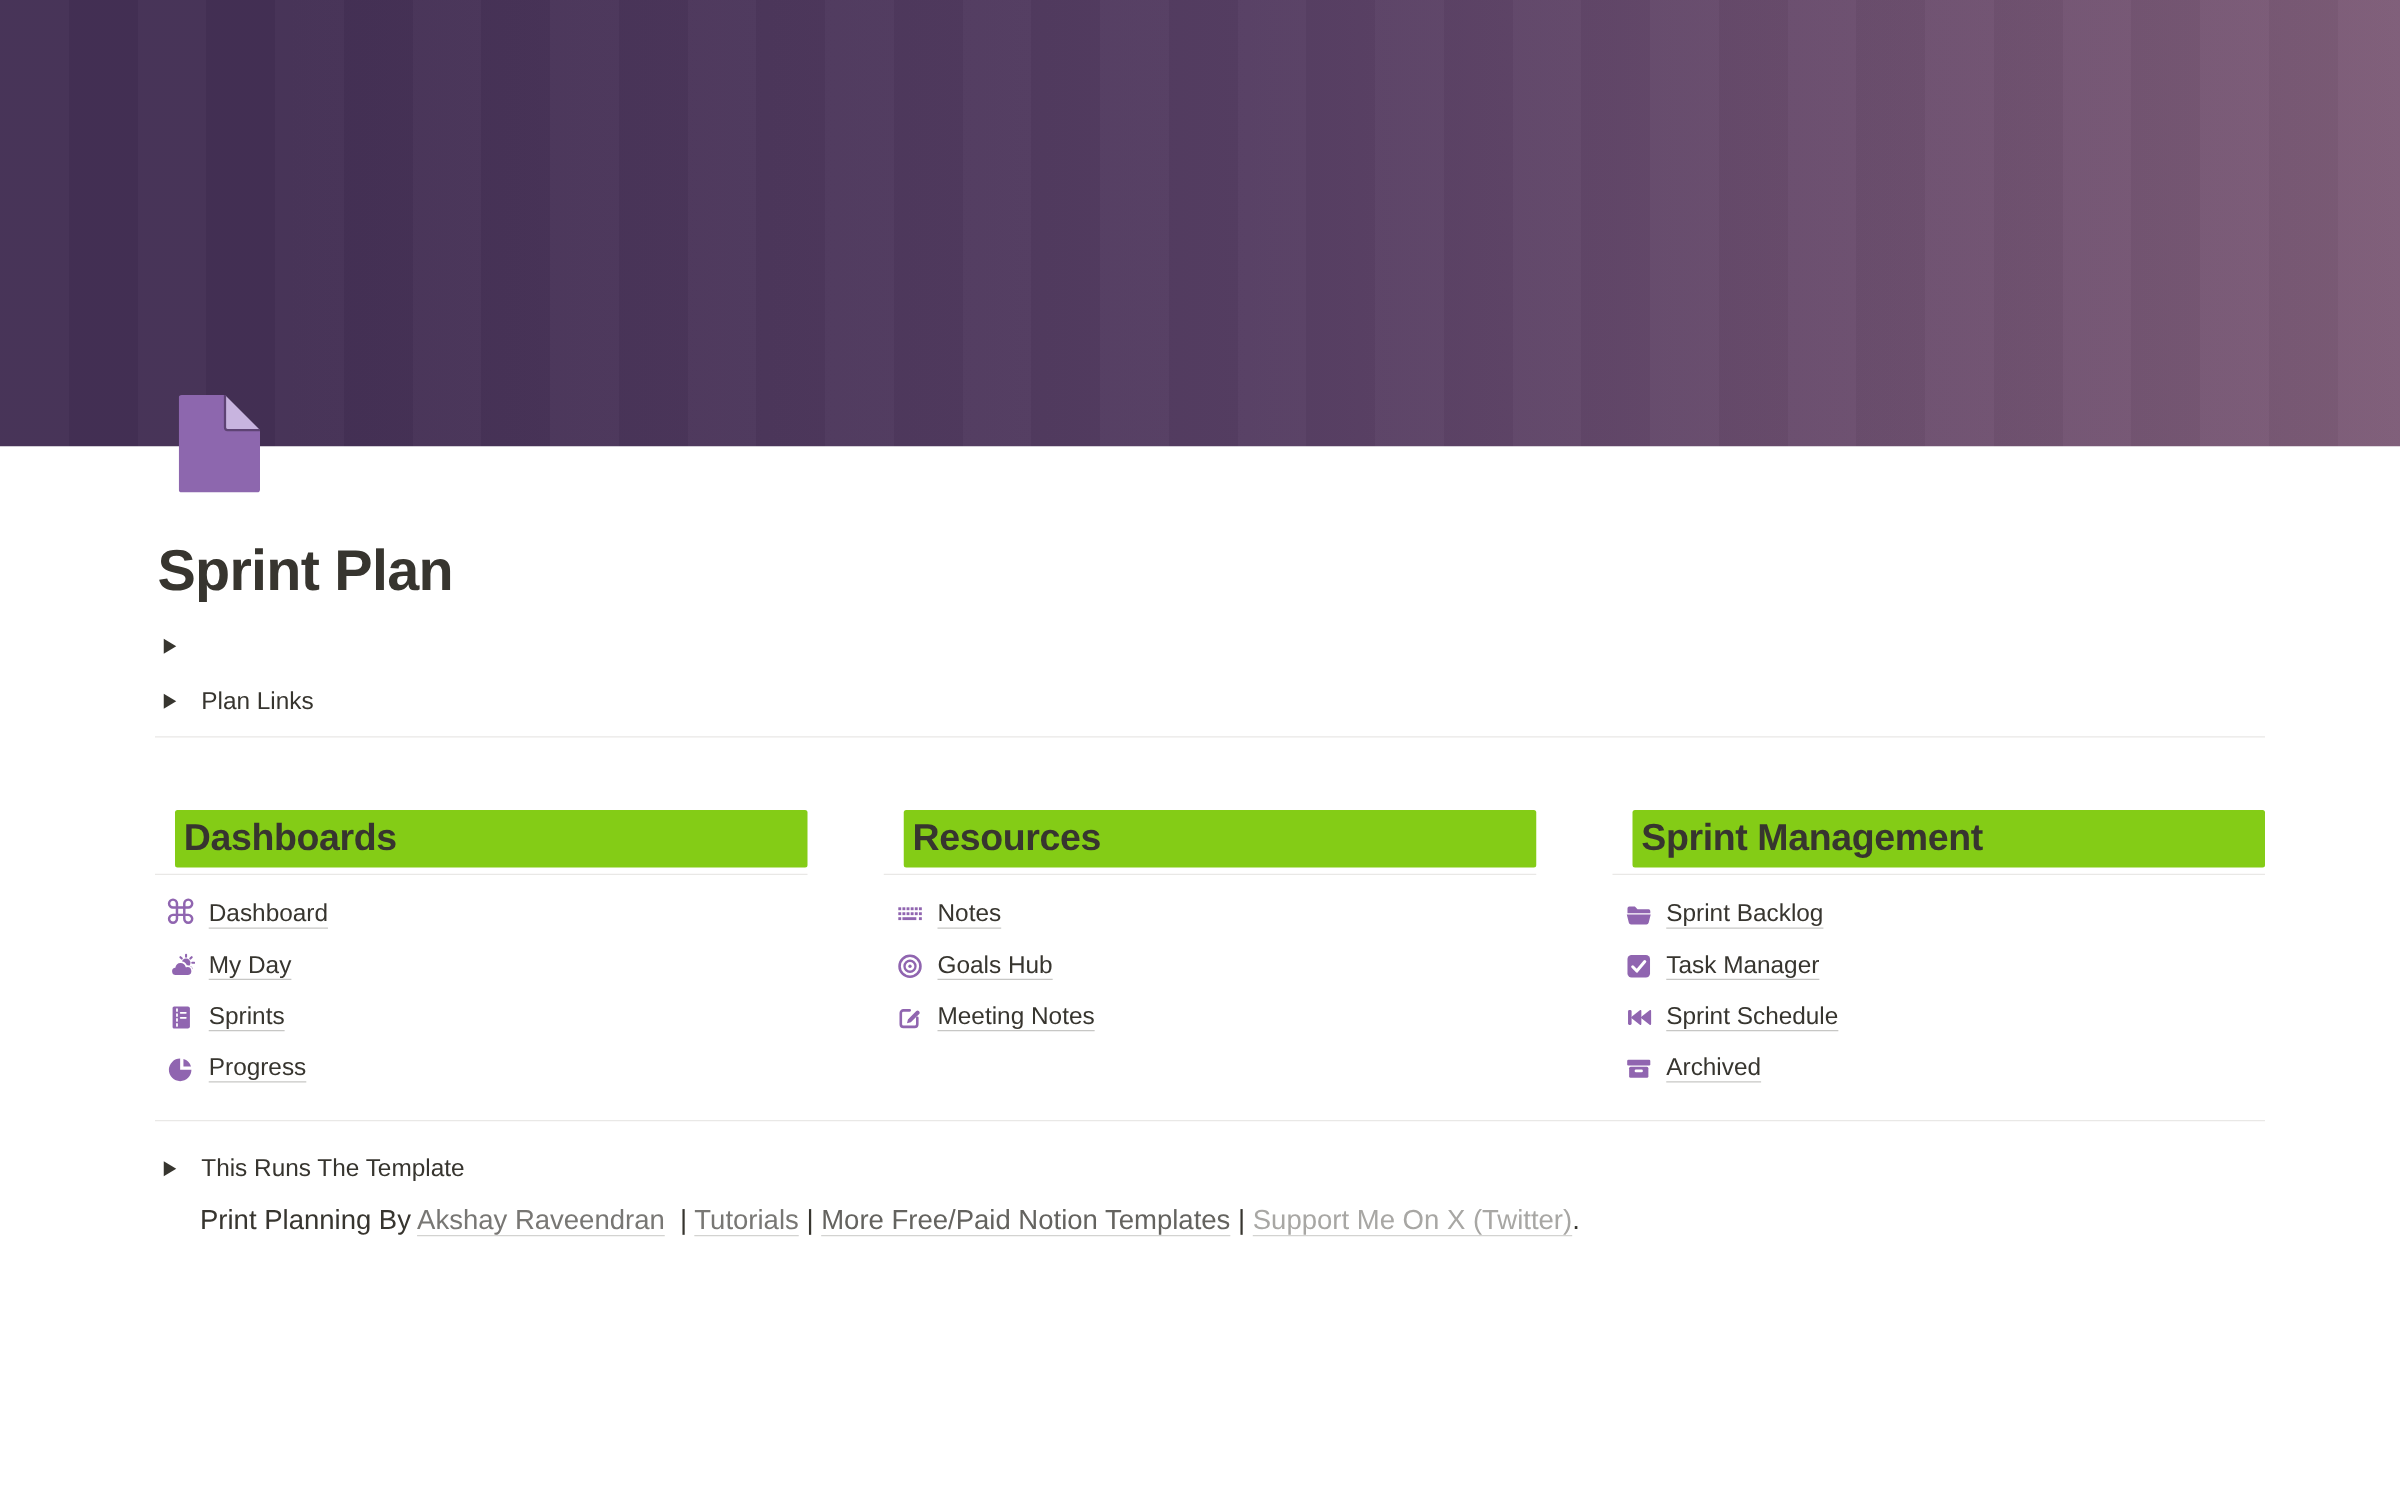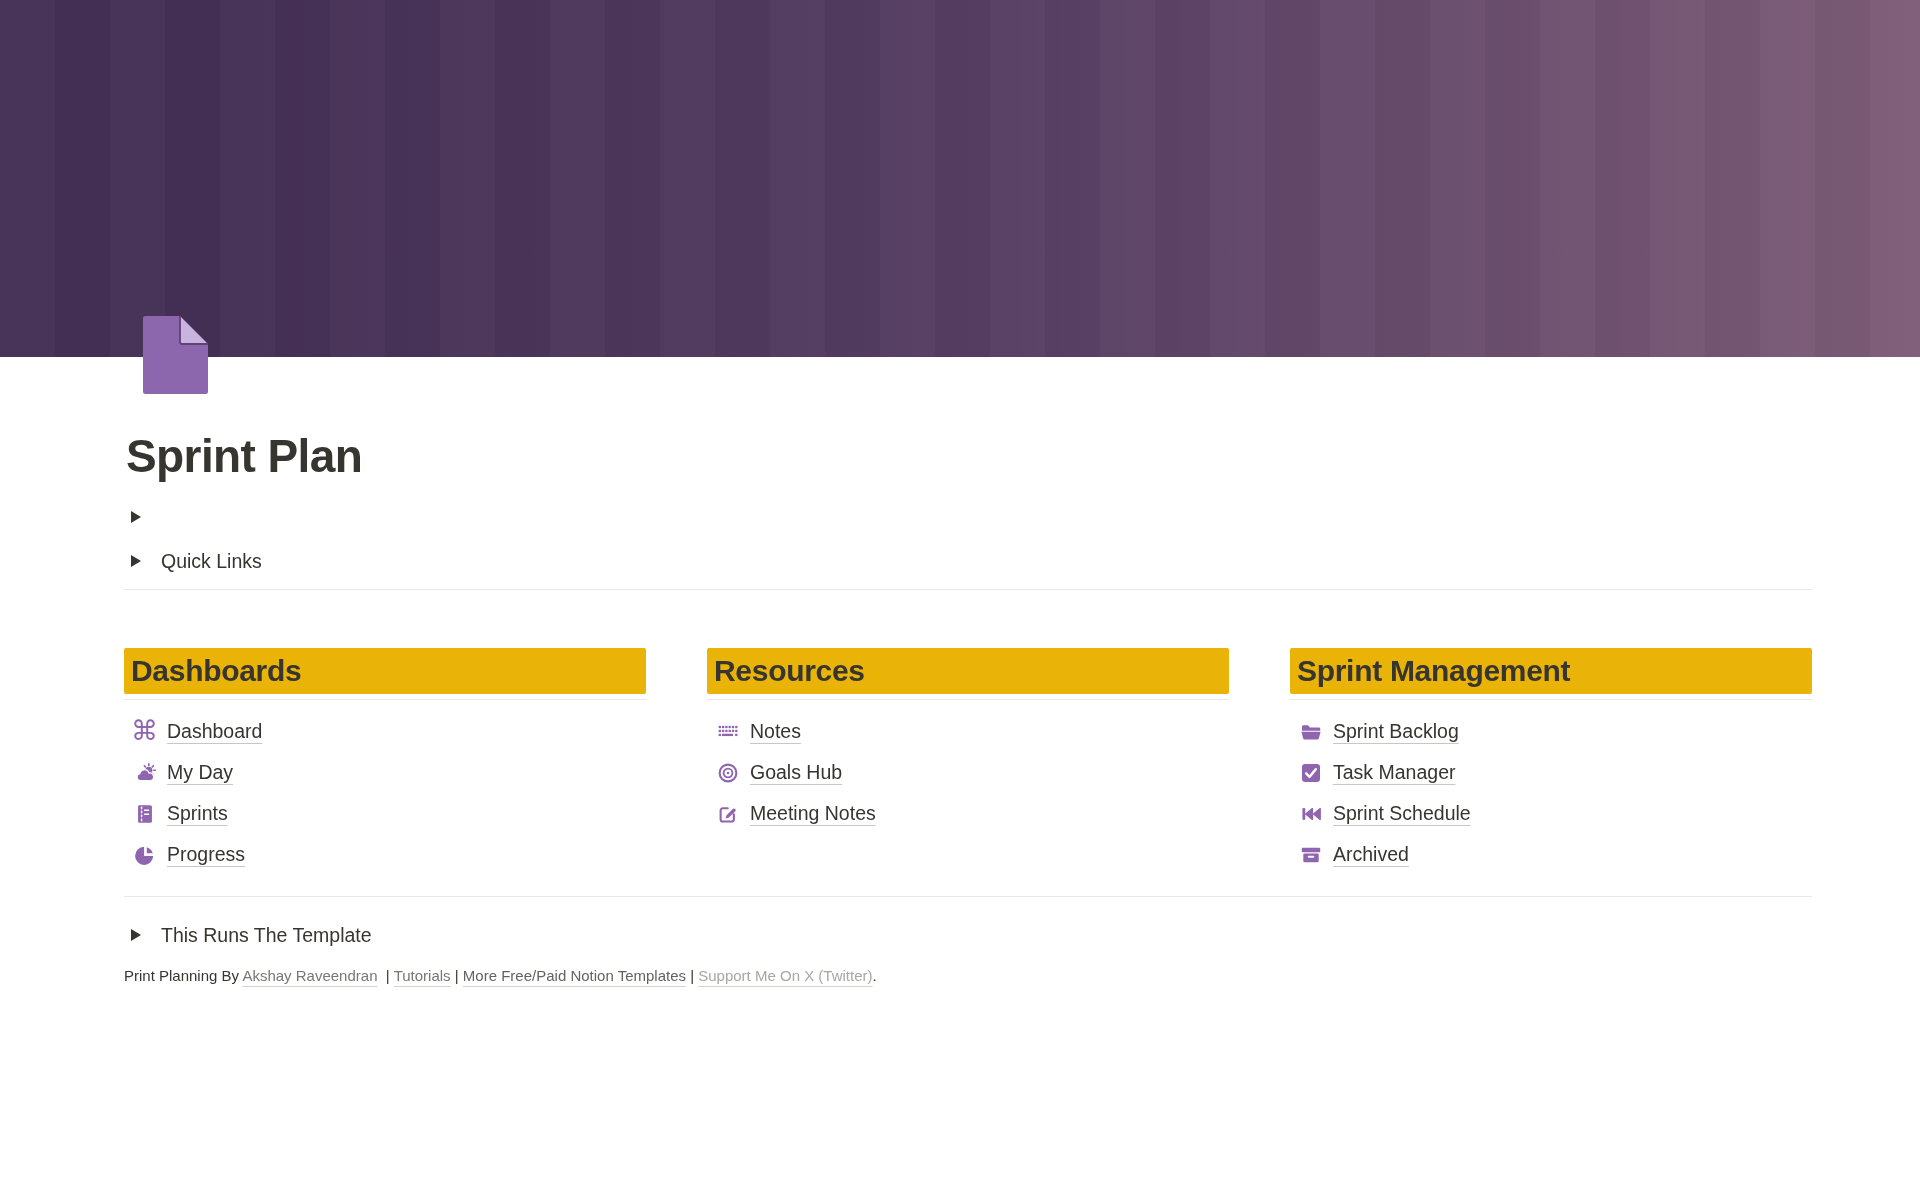--- a/index.html
+++ b/index.html
@@ -37,22 +37,22 @@
   }
   .toggle-label{margin-left:13px;}
   
   .divider{height:1px;background:#E9E8E6;}
   .divider.after-toggles{margin-top:6px;}
   .divider.after-columns{margin-top:21px;}
   
   .columns{display:flex;gap:61px;margin-top:58px;}
   .column{flex:1;min-width:0;}
   .col-header{
-    background:#eab308;height:46px;display:flex;align-items:center;
-    padding-left:7px;border-radius:2px;
+    background:#84cc16;height:46px;display:flex;align-items:center;
+    padding-left:7px;border-radius:2px;margin-left:16px;
   }
   .col-header-text{font-size:30px;font-weight:700;color:#37352F;letter-spacing:-0.3px;}
   .col-divider{height:1px;background:#E9E8E6;margin-top:5px;}
   .link-list{padding-top:11px;}
   .link-row{display:flex;align-items:center;height:41px;}
   .item-icon{
     width:23px;height:23px;margin-left:9px;margin-right:11px;flex:none;
     display:flex;align-items:center;justify-content:center;
   }
   .item-icon svg{width:22px;height:22px;display:block;}
@@ -63,21 +63,21 @@
   .page-link{
     font-size:19.5px;color:#37352F;cursor:pointer;
     text-decoration:underline;
     text-decoration-color:rgba(55,53,47,0.28);
     text-decoration-thickness:1px;
     text-underline-offset:4.5px;
   }
   
   .toggle-row.bottom{margin-top:16px;text-align:right;}
   .footer{
-    margin-top:5px;font-size:15px;line-height:27px;white-space:pre-wrap;
+    margin-top:5px;font-size:22px;line-height:27px;white-space:pre-wrap;margin-left:36px;
   }
   .footer .flink{
     cursor:pointer;
     text-decoration:underline;
     text-decoration-color:rgba(55,53,47,0.25);
     text-decoration-thickness:1px;
     text-underline-offset:4.5px;
   }
 </style>
 </head>
@@ -100,21 +100,21 @@
 
   <div class="toggle-row first">
     <span class="toggle-tri-box">
         <span class="toggle-tri"></span>
       </span>
   </div>
   <div class="toggle-row">
     <span class="toggle-tri-box">
         <span class="toggle-tri"></span>
       </span>
-    <span class="toggle-label">Quick Links</span>
+    <span class="toggle-label">Plan Links</span>
   </div>
 
   <div class="divider after-toggles"></div>
 
   <div class="columns" id="columns">
       <div class="column">
         <div class="col-header">
           <span class="col-header-text">Dashboards</span>
         </div>
         <div class="col-divider"></div>

